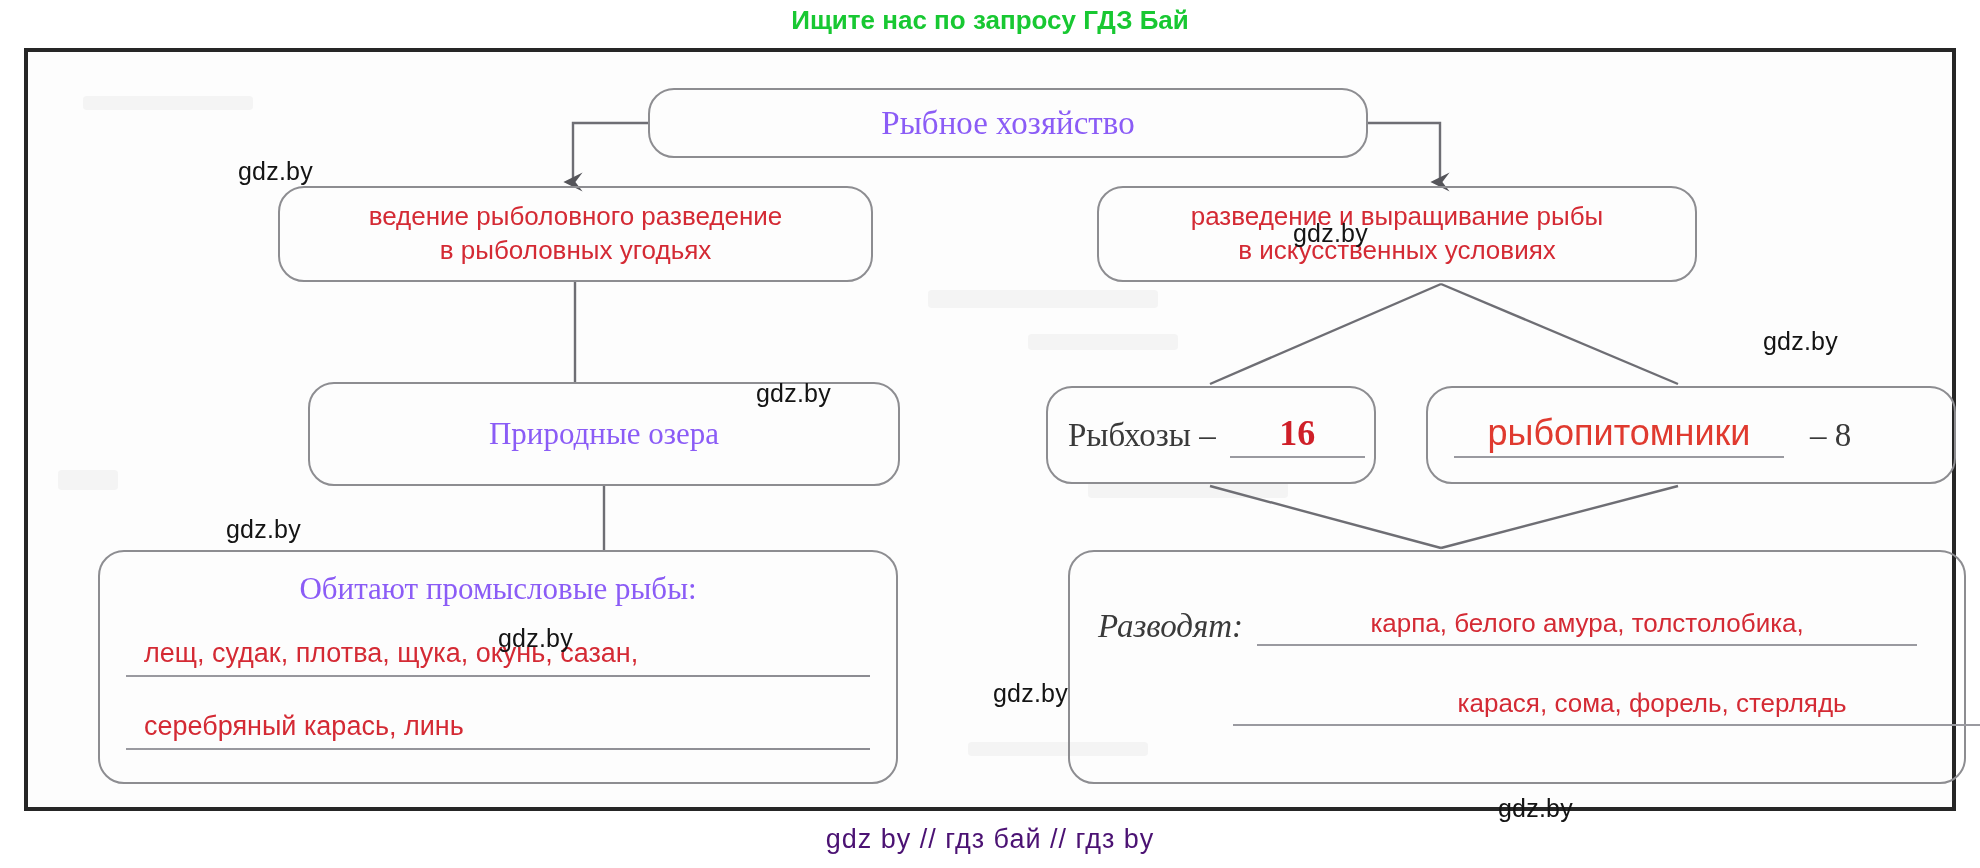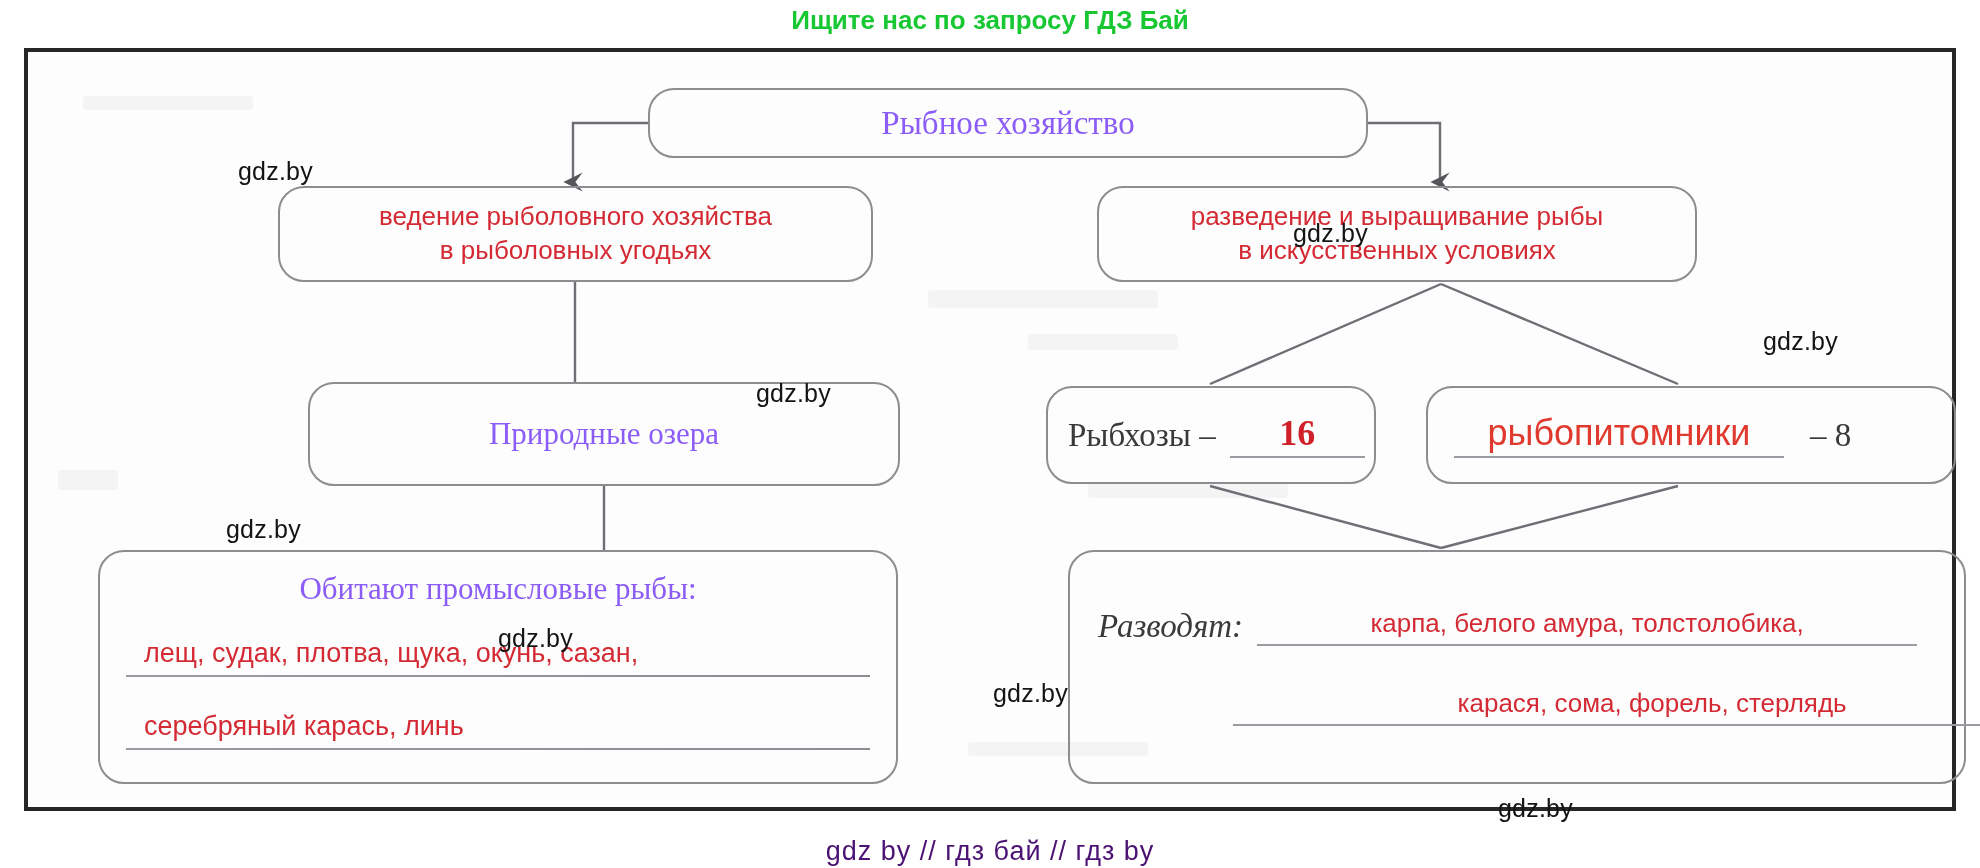--- a/index.html
+++ b/index.html
@@ -24,21 +24,20 @@
     font-weight:bold;
   }
   #promo-bottom {
     position:absolute; left:0; top:824px; width:1980px;
     text-align:center;
     font-size:27px;
     color:#4b1273;
     letter-spacing:1px;
     font-family:"Liberation Sans", sans-serif;
     white-space:nowrap;
-    margin-top:12px;
   }
 
   
   #scan-frame {
     position:absolute;
     left:24px; top:48px;
     width:1932px; height:763px;
     border:4px solid #262626;
     background:#ffffff;
   }
@@ -223,21 +222,21 @@
           <path d="M1650,434 L1413,496"></path>
         </g>
       </svg>
 
       <div class="node" id="node-root">
         <div class="printed">Рыбное хозяйство</div>
       </div>
 
       <div class="node" id="node-fishing">
         <div class="hand">
-          <span>ведение рыболовного хозяйства</span><br>
+          <span>ведение рыболовного разведение</span><br>
           <span>в рыболовных угодьях</span>
         </div>
       </div>
 
       <div class="node" id="node-waters">
         <div class="printed">
           <span>Природные озера</span><br>
         </div>
       </div>
 

